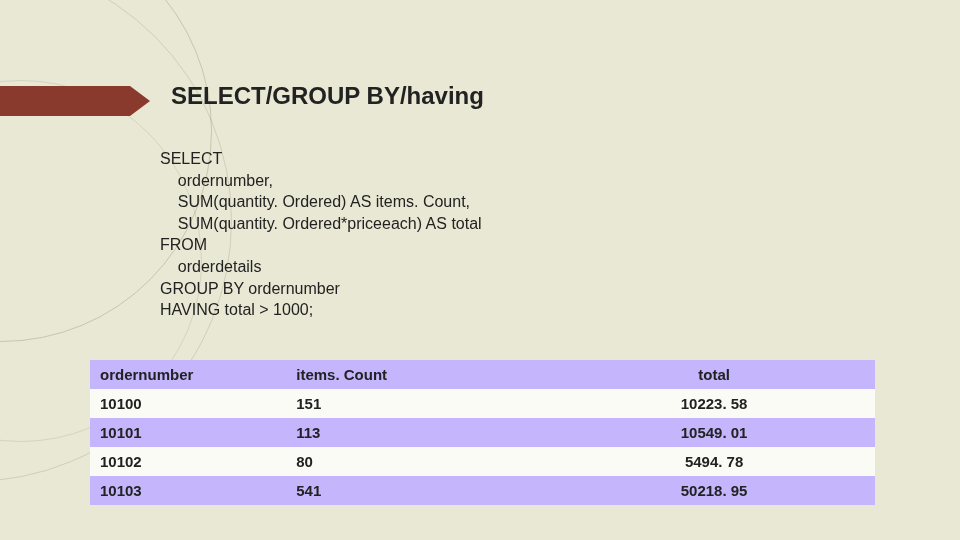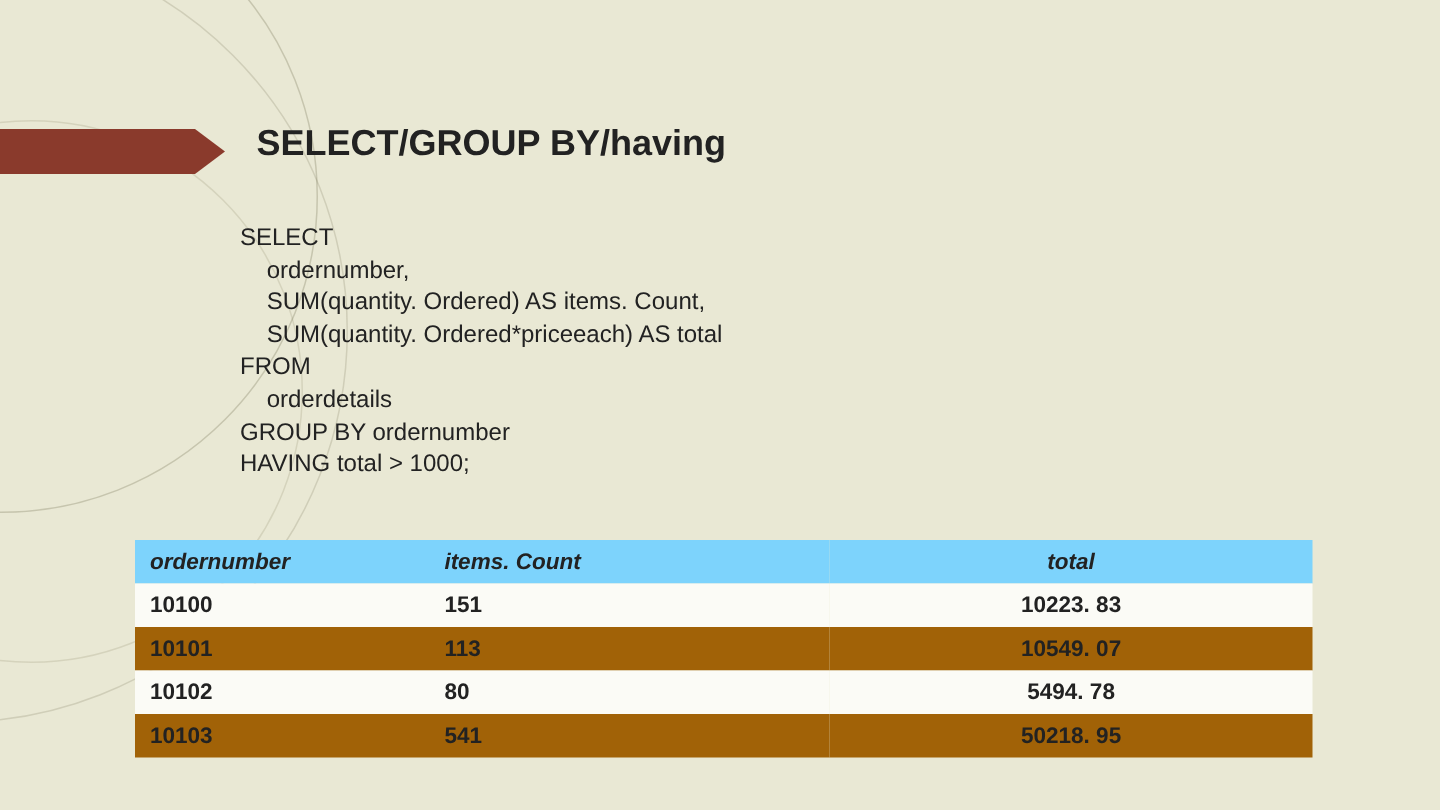--- a/index.html
+++ b/index.html
@@ -75,30 +75,29 @@
     top: 360px;
     width: 785px;
   }
   table {
     width: 100%;
     border-collapse: collapse;
     font-size: 15px;
     font-weight: 700;
   }
   thead td {
-    background: #7dd3fc;
+    background: #c4b5fd;
     padding: 6px 10px;
-    font-style: italic;
   }
   tbody td {
     background: #fbfbf6;
     padding: 6px 10px;
   }
   tbody tr.alt td {
-    background: #a16207;
+    background: #c4b5fd;
   }
   td.col1 { width: 25%; }
   td.col2 { width: 34%; }
   td.col3 { width: 41%; text-align: center; }
 </style>
 </head>
 <body>
 
 <div class="slide">
 
@@ -125,26 +124,26 @@
         <tr>
           <td class="col1">ordernumber</td>
           <td class="col2">items. Count</td>
           <td class="col3">total</td>
         </tr>
       </thead>
       <tbody>
         <tr>
           <td class="col1">10100</td>
           <td class="col2">151</td>
-          <td class="col3">10223. 83</td>
+          <td class="col3">10223. 58</td>
         </tr>
         <tr class="alt">
           <td class="col1">10101</td>
           <td class="col2">113</td>
-          <td class="col3">10549. 07</td>
+          <td class="col3">10549. 01</td>
         </tr>
         <tr>
           <td class="col1">10102</td>
           <td class="col2">80</td>
           <td class="col3">5494. 78</td>
         </tr>
         <tr class="alt">
           <td class="col1">10103</td>
           <td class="col2">541</td>
           <td class="col3">50218. 95</td>

